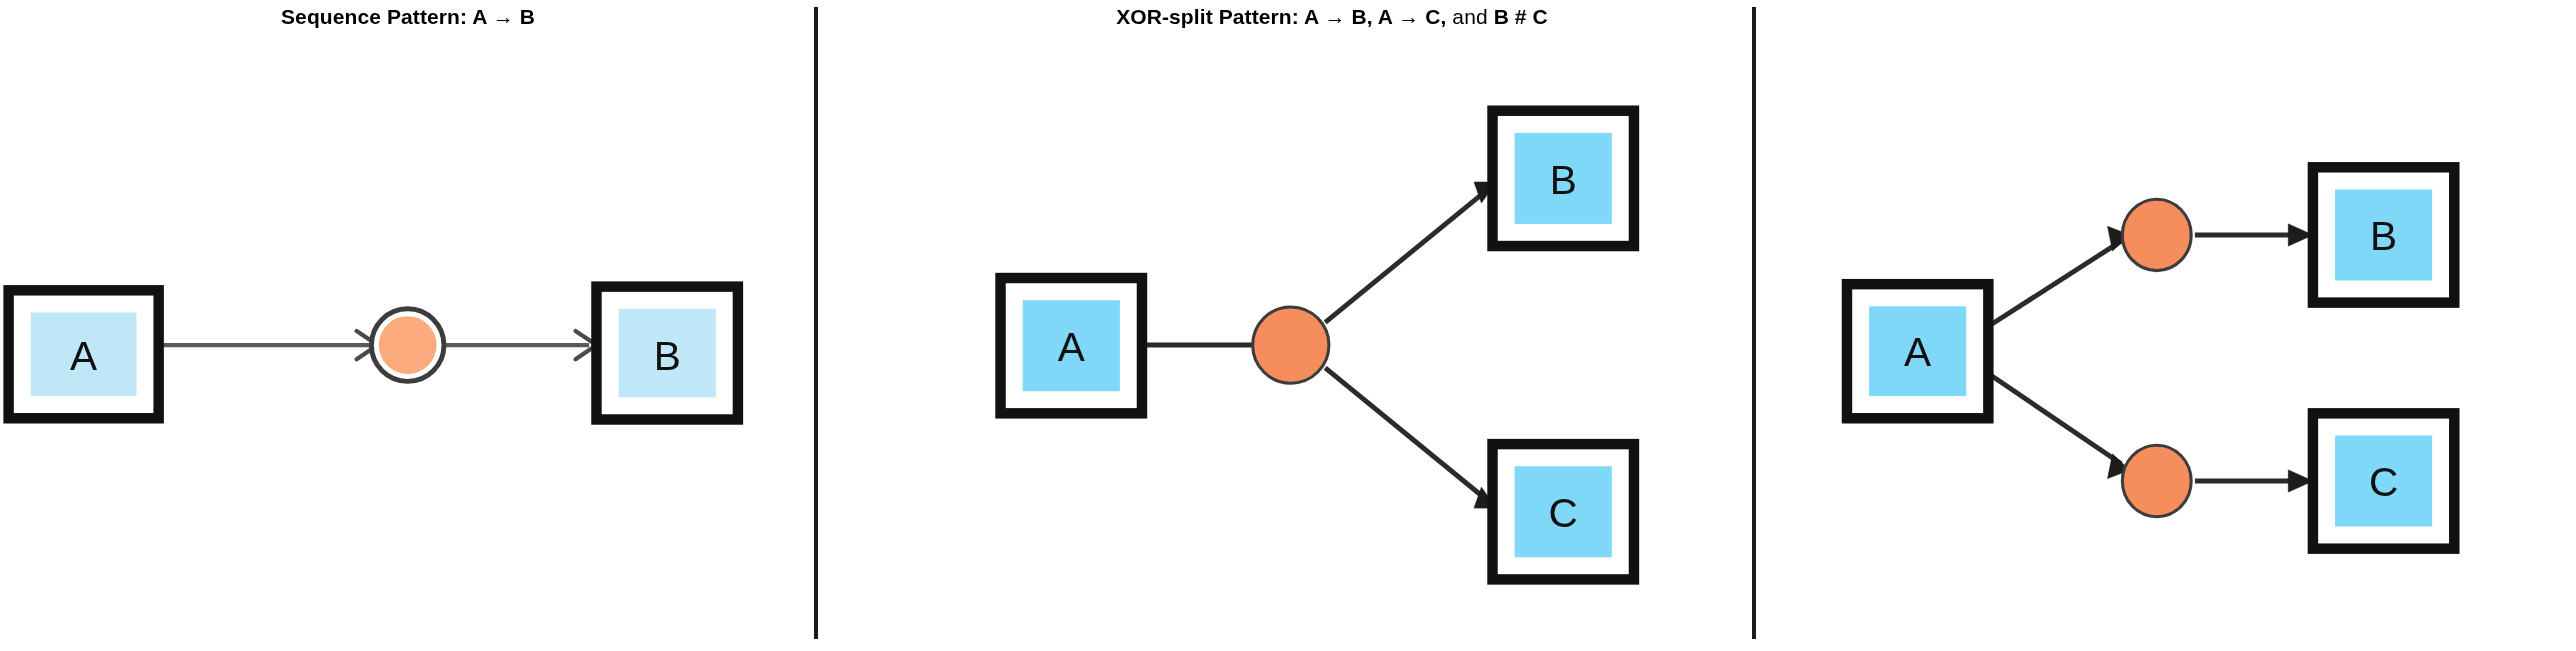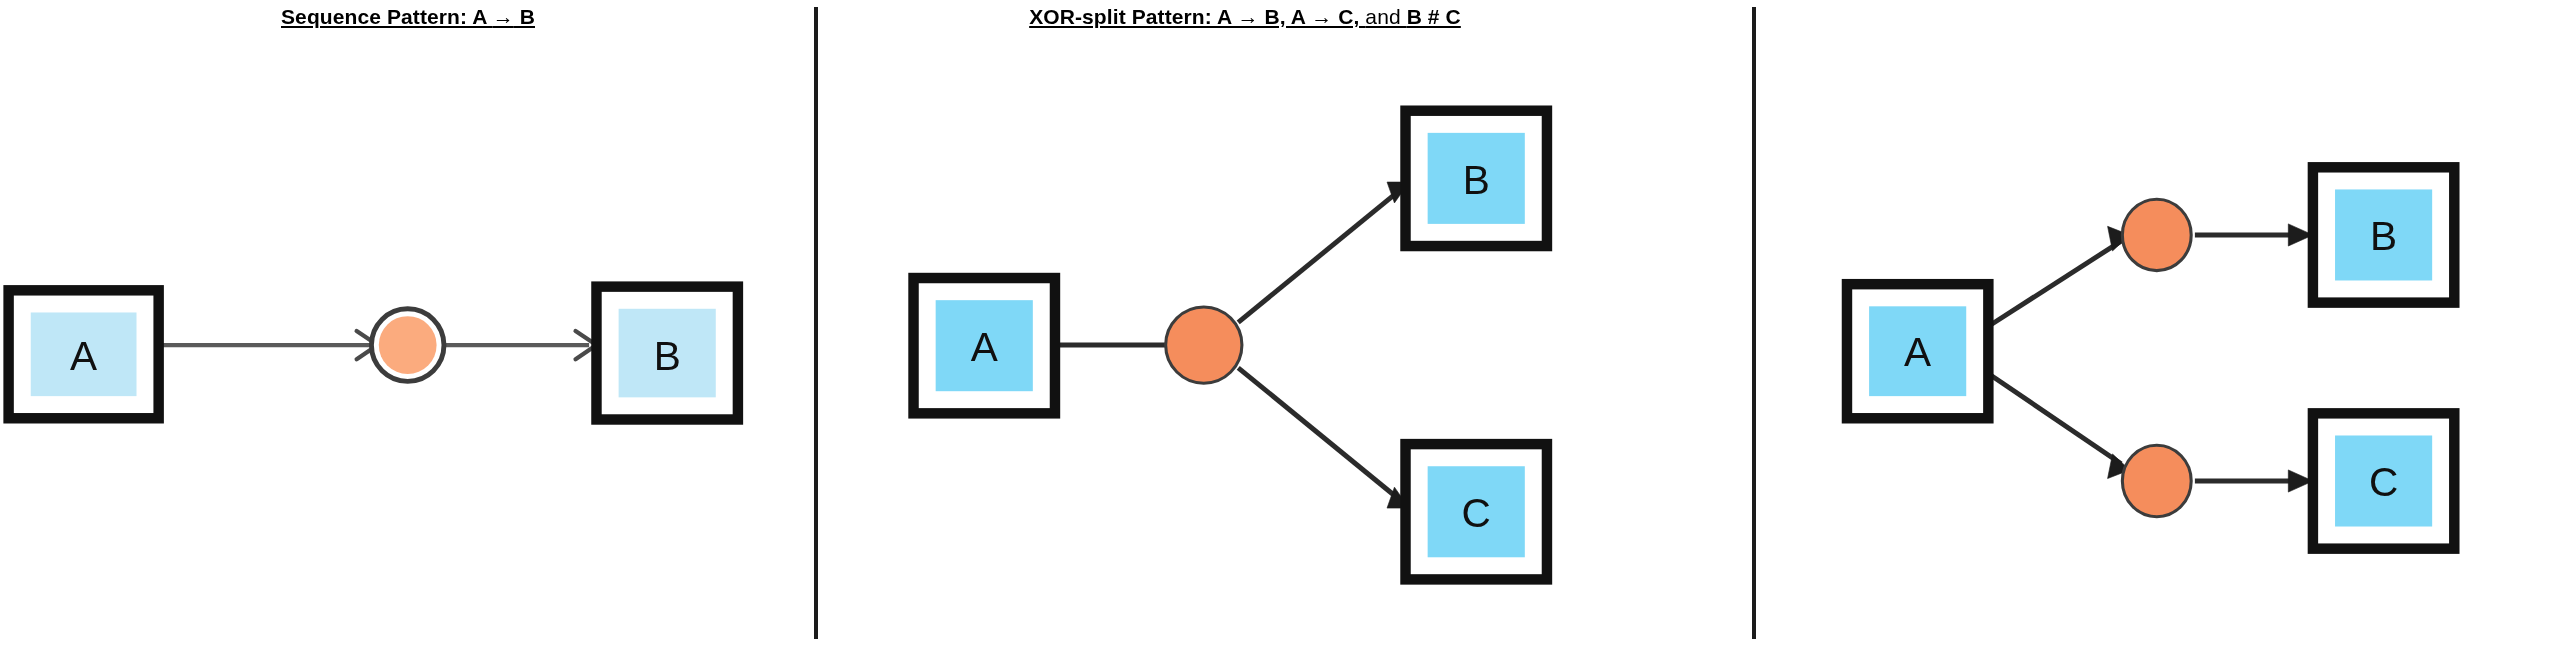--- a/index.html
+++ b/index.html
@@ -22,21 +22,21 @@
   }
 
   .panel {
     position: absolute;
     top: 0;
     height: 652px;
   }
 
   
   #panel-sequence  { left: 0px;    width: 816px; }
-  #panel-xor       { left: 777px; width: 936px; }
+  #panel-xor       { left: 864px; width: 936px; }
   #panel-and       { left: 1756px; width: 820px; }
 
   
   .divider {
     position: absolute;
     top: 7.4px;
     height: 632px;
     width: 4.3px;
     background: #1b1b1b;
   }
@@ -48,21 +48,20 @@
     position: absolute;
     top: 4.9px;
     left: 0;
     width: 100%;
     text-align: center;
     font-size: 21px;
     font-weight: bold;
     color: #000000;
     letter-spacing: 0.1px;
     white-space: nowrap;
-    text-decoration: underline;
   }
   .panel-title .reg { font-weight: normal; }
 
   
   .canvas {
     position: absolute;
     top: 0; left: 0;
     width: 100%;
     height: 100%;
   }

